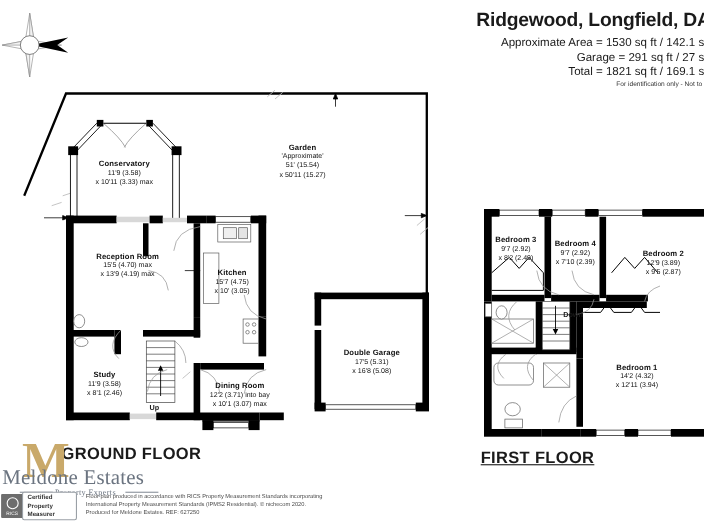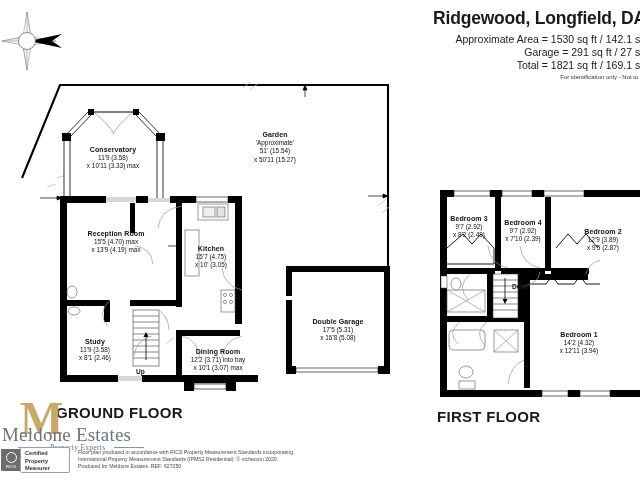--- a/index.html
+++ b/index.html
@@ -327,21 +327,21 @@
 <div class="rm" style="left:534px;top:331px;width:90px;">
   <b>Bedroom 1</b><br>
   <span>14'2 (4.32)</span><br>
   <span>x 12'11 (3.94)</span>
 </div>
 
 <div class="ud" style="left:136px;top:368px;">Up</div>
 <div class="ud" style="left:512px;top:283px;">Down</div>
 
 <div class="fl" style="left:56px;top:404px;">GROUND FLOOR</div>
-<div class="fl" style="left:437px;top:408px;">FIRST FLOOR</div>
+<div class="fl" style="left:437px;top:408px;text-decoration:underline;">FIRST FLOOR</div>
 
 <div class="brand" id="bm">M</div>
 <div class="brand" id="bn">Meldone Estates</div>
 <div id="brule"></div>
 <div id="brule2"></div>
 <div class="brand" id="bp">Property Experts</div>
 
 <div id="rics">
   <div id="ricsdot"></div>
   <span>RICS</span>

